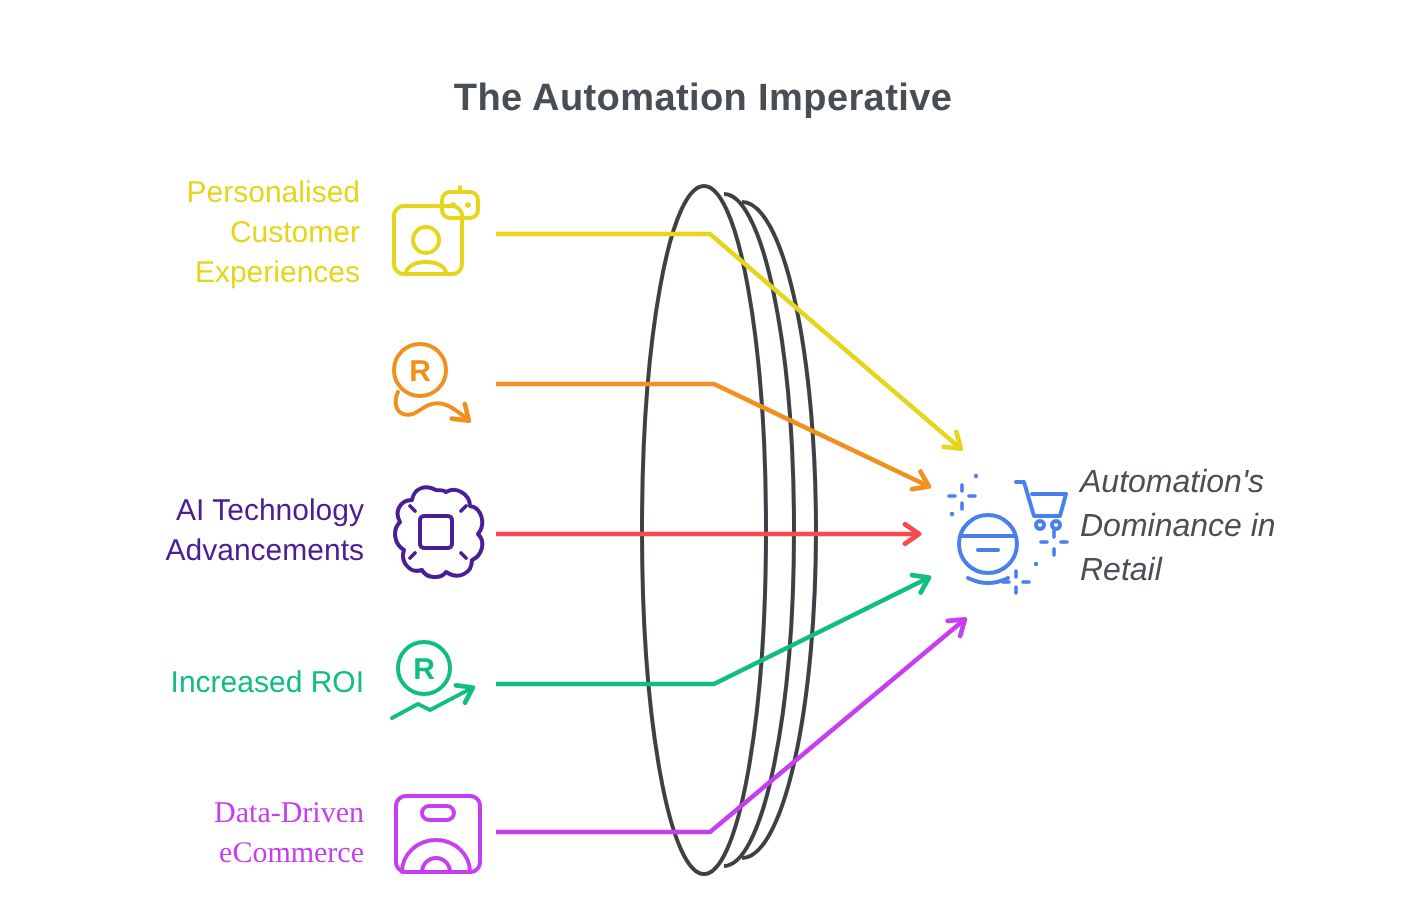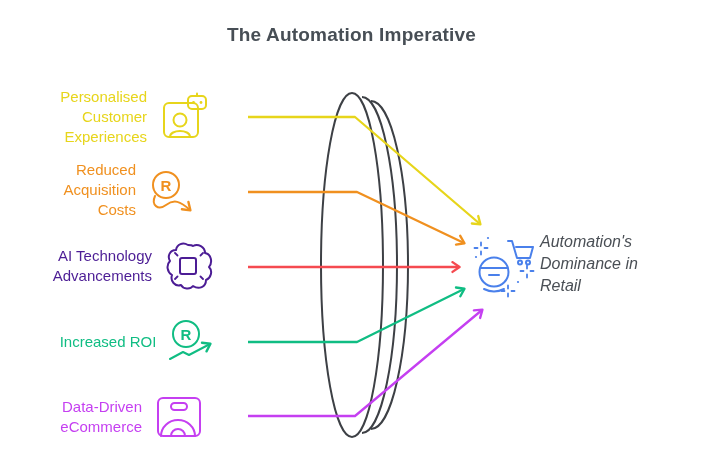--- a/index.html
+++ b/index.html
@@ -2,37 +2,37 @@
 <html><head>
 <meta charset="utf-8">
 <style>
   html,body { margin:0; padding:0; background:#ffffff; }
   .canvas {
     position:relative; width:703px; height:450px; background:#ffffff;
     font-family:"Liberation Sans", sans-serif; overflow:hidden;
   }
   .title {
     position:absolute; top:21px; left:0; right:0; text-align:center;
-    font-size:19px; font-weight:bold; color:#474e55; margin:3px; letter-spacing:.2px;
+    font-size:19px; font-weight:bold; color:#474e55; margin:18px; letter-spacing:.2px;
   }
   svg { overflow:visible; display:block; }
   .flow-svg { position:absolute; left:0; top:0; }
 
   .factor {
-    position:absolute; left:16px; width:212px;
-    display:flex; align-items:center; justify-content:center; gap:14px;
+    position:absolute; left:30px; width:212px;
+    display:flex; align-items:center; justify-content:flex-end; gap:14px;
   }
   .factor-label {
     text-align:right; font-size:15px; line-height:20px; font-weight:400;
   }
   .f1 { color:#e7d51b; } .f1 .factor-label { max-width:112px; }
   .f2 { color:#f0901f; } .f2 .factor-label { max-width:90px; }
   .f3 { color:#4c1d95; } .f3 .factor-label { max-width:120px; }
   .f4 { color:#10bd83; } .f4 .factor-label { max-width:140px;margin-left:32px; }
-  .f5 { color:#c53ff1; } .f5 .factor-label { max-width:100px; }
+  .f5 { color:#c53ff1; } .f5 .factor-label { max-width:100px;font-family:Liberation Serif, serif; }
   .fy { transform:translateY(-50%); }
 
   .icon-svg text { font-family:"Liberation Sans", sans-serif; font-weight:bold; }
 
   .outcome-icon { position:absolute; left:474px; top:234px; color:#4a80eb; }
   .outcome-label {
     position:absolute; left:540px; top:231px; width:116px;
     font-size:16px; line-height:22px; color:#4a4f55;font-style:italic;
   }
 </style>
@@ -84,21 +84,20 @@
       <circle cx="19" cy="27" r="6.5"></circle>
       <path d="M 9 44 C 9 36 29 36 29 44"></path>
       <rect x="27" y="3" width="18" height="13" rx="4"></rect>
       <path d="M 36 3 V 0.5"></path>
       <circle cx="32.5" cy="9.5" r="1.4" fill="currentColor" stroke="none"></circle>
       <circle cx="40" cy="9.5" r="1.4" fill="currentColor" stroke="none"></circle>
     </svg>
   </div>
 
   <div class="factor f2 fy" style="top:190px">
-    <div class="factor-label">Reduced Acquisition Costs</div>
     <svg class="icon-svg" width="48" height="46" viewBox="0 0 48 46" style="margin-top:8px" stroke="currentColor" fill="none" stroke-width="2" stroke-linecap="round">
       <circle cx="16" cy="14" r="13"></circle>
       <text x="16" y="19.5" font-size="15" text-anchor="middle" fill="currentColor" stroke="none">R</text>
       <path d="M 5 25 C 1 34 8 40 16 34 S 30 30 40 39" marker-end="url(#arrow-o)"></path>
     </svg>
   </div>
 
   <div class="factor f3 fy" style="top:266px">
     <div class="factor-label">AI Technology Advancements</div>
     <svg class="icon-svg" width="46" height="50" viewBox="0 0 46 50" stroke="currentColor" fill="none" stroke-width="2" stroke-linecap="round" stroke-linejoin="round">

